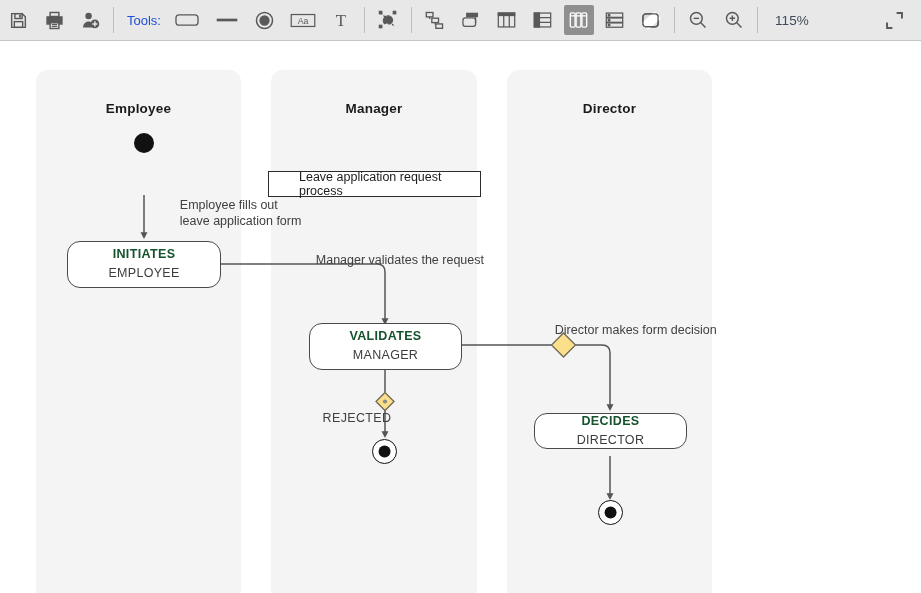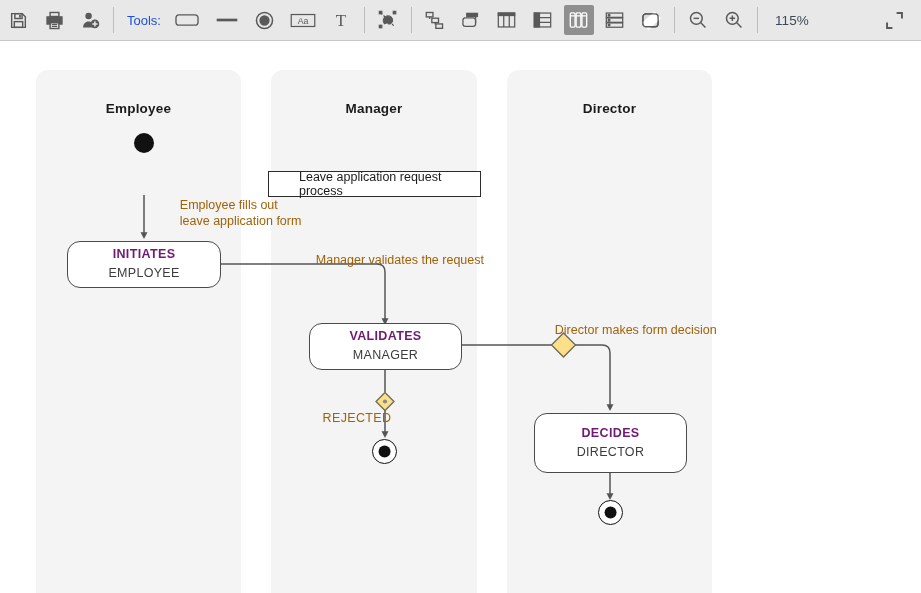--- a/index.html
+++ b/index.html
@@ -64,21 +64,21 @@
     position:absolute;
     background:#ffffff;
     border:1.6px solid #4a4a4a;
     border-radius:13px;
     box-sizing:border-box;
     display:flex;flex-direction:column;
     align-items:center;justify-content:center;
     line-height:1.25;
   }
   .node .n-title{
-    font-size:12.5px;font-weight:bold;color:#701a75;letter-spacing:.35px;
+    font-size:12.5px;font-weight:bold;color:#14532d;letter-spacing:.35px;
   }
   .node .n-sub{
     font-size:12.5px;color:#3c3c3c;letter-spacing:.3px;margin-top:3px;
   }
 
   .note{
     position:absolute;
     background:#ffffff;
     border:1.4px solid #2b2b2b;
     box-sizing:border-box;
@@ -94,21 +94,21 @@
     background:#ffffff;border:1.7px solid #111111;
     box-sizing:border-box;
   }
   .end-node::after{
     content:"";position:absolute;left:50%;top:50%;
     width:56%;height:56%;border-radius:50%;background:#111111;
     transform:translate(-50%,-50%);
   }
 
   .edge-label{
-    position:absolute;font-size:12.5px;color:#a16207;
+    position:absolute;font-size:12.5px;color:#404040;
     line-height:1.35;white-space:pre;
   }
   .edge-label.gate{letter-spacing:.35px;}
 
   svg.links{position:absolute;left:0;top:0;width:921px;height:552px;overflow:visible;}
 </style>
 </head>
 <body>
 
 <div id="app">
@@ -334,21 +334,21 @@
 
       <div class="note" style="left:268px;top:130px;width:213px;height:26px;">
         <span>Leave application request process</span>
       </div>
 
       <div class="node" style="left:309px;top:282px;width:153px;height:47px;">
         <div class="n-title">VALIDATES</div>
         <div class="n-sub">MANAGER</div>
       </div>
 
-      <div class="node" style="left:534px;top:372px;width:153px;height:60px;">
+      <div class="node" style="left:534px;top:372px;width:153px;height:36px;">
         <div class="n-title">DECIDES</div>
         <div class="n-sub">DIRECTOR</div>
       </div>
 
       <div class="end-node" style="left:372px;top:398px;width:25px;height:25px;"></div>
       <div class="end-node" style="left:598px;top:459px;width:25px;height:25px;"></div>
 
       <div class="edge-label" style="left:152px;top:139px;">
         <span>Employee fills out</span>
       </div>

